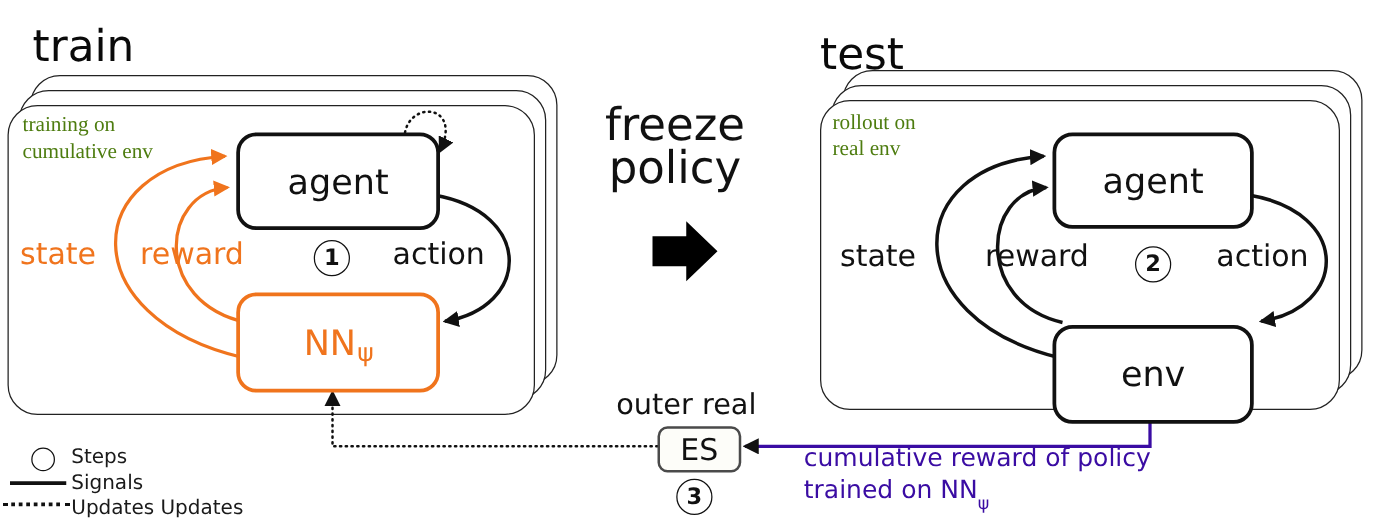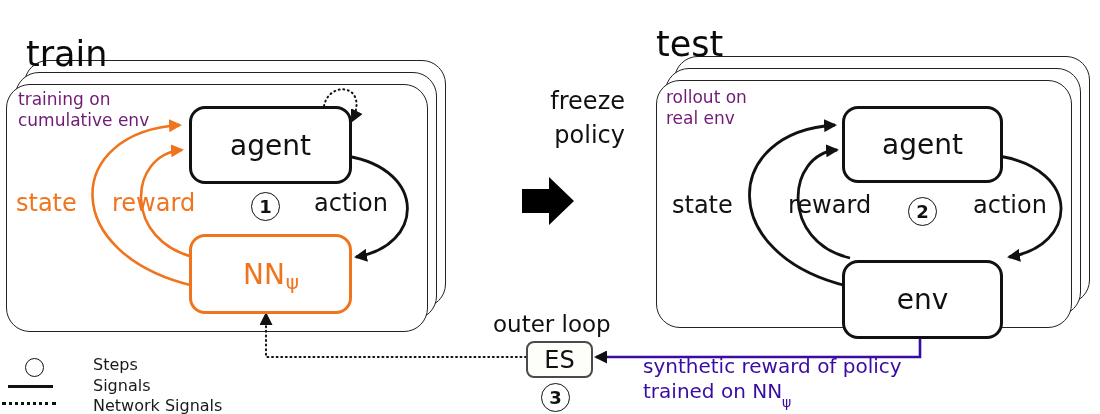--- a/index.html
+++ b/index.html
@@ -11,21 +11,21 @@
   .stage{
     position:relative;width:1100px;height:414px;background:#ffffff;overflow:hidden;
     font-family:"DejaVu Sans","Liberation Sans",sans-serif;color:var(--ink);
   }
   .abs{position:absolute;}
   .title{
     left:90px;top:2px;width:990px;text-align:center;
     font-size:31px;font-weight:bold;letter-spacing:0px;color:#0a0a0a;z-index:5;
   }
   .panel-heading{font-size:35px;color:#0a0a0a;z-index:5;}
-  .train-heading{left:26px;top:18px;margin-top:16px;}
+  .train-heading{left:26px;top:18px;}
   .test-heading{left:656px;top:24px;}
   .card{
     position:absolute;width:420px;height:246px;background:#ffffff;
     border:1.5px solid #222;border-radius:24px;z-index:1;
   }
   .t3{left:24px;top:60px;} .t2{left:15px;top:72px;} .t1{left:6px;top:84px;}
   .card.test{width:414px;}
   .s3{left:674px;top:56px;} .s2{left:665px;top:68px;} .s1{left:656px;top:80px;}
   svg.wires{position:absolute;left:0;top:0;width:1100px;height:414px;z-index:2;}
   .arc{fill:none;stroke:var(--ink);stroke-width:2.8px;}
@@ -38,44 +38,44 @@
     font-size:28px;z-index:3;
   }
   .node.orange{border-color:var(--orange);color:var(--orange);text-align:right;}
   .agent-train{left:189px;top:106px;width:157px;height:72px;}
   .nn-train{left:189px;top:234px;width:157px;height:74px;}
   .agent-test{left:842px;top:106px;width:155px;height:71px;}
   .env-test{left:842px;top:234px;width:155px;height:73px;margin-top:26px;}
   .node sub{font-size:20px;line-height:0;position:relative;top:8px;left:1px;}
   .wire-label{font-size:24px;z-index:4;white-space:nowrap;}
   .wire-label.orange{color:var(--orange);}
-  .note{font-size:17px;line-height:21px;z-index:4;color:#701a75;}
+  .note{font-size:17px;line-height:21px;z-index:4;color:#4d7c0f;font-family:Liberation Serif, serif;}
   .step-circle{
     display:flex;align-items:center;justify-content:center;
     width:27px;height:27px;border:1.7px solid #111;border-radius:50%;
     font-size:18px;font-weight:bold;background:#fff;z-index:4;
   }
   .freeze{
-    left:455px;top:84px;width:170px;text-align:right;
-    font-size:24px;line-height:34px;z-index:4;
+    left:455px;top:84px;width:170px;text-align:center;
+    font-size:36px;line-height:34px;z-index:4;
   }
   .outer-loop-label{left:493px;top:311px;font-size:23px;z-index:4;}
   .es-node{
     left:526px;top:341px;width:63px;height:33px;
     display:flex;align-items:center;justify-content:center;
     background:#fdfdf9;border:2px solid #4a4a4a;border-radius:8px;
     font-size:24px;z-index:4;
   }
   .feedback{
     left:643px;top:354px;font-size:20px;line-height:25px;
     color:var(--indigo);z-index:4;white-space:nowrap;
   }
   .feedback sub{font-size:14px;line-height:0;position:relative;top:4px;}
   .legend{z-index:4;}
-  .legend-label{font-size:16px;color:#1a1a1a;z-index:4;white-space:nowrap;margin-left:36px;}
+  .legend-label{font-size:16px;color:#1a1a1a;z-index:4;white-space:nowrap;}
   .legend-circle{left:25px;top:358px;width:17px;height:17px;border:1.7px solid #111;border-radius:50%;background:#fff;}
   .legend-solid{left:8px;top:385px;width:45px;height:3px;background:#111;}
   .legend-dotted{left:2px;top:402px;width:54px;height:0;border-top:3px dotted #111;}
 </style>
 </head>
 <body>
 
 <div class="stage">
 
   <div class="abs panel-heading train-heading">train</div>
@@ -145,30 +145,30 @@
   <div class="abs wire-label" style="left:672px;top:191px;">state</div>
   <div class="abs wire-label" style="left:788px;top:191px;">reward</div>
   <div class="abs wire-label" style="left:973px;top:191px;">action</div>
   <div class="abs step-circle" style="left:908px;top:197px;">2</div>
 
   <div class="abs freeze">
     <div>freeze</div>
     <div>policy</div>
   </div>
 
-  <div class="abs outer-loop-label">outer loop</div>
+  <div class="abs outer-loop-label">outer real</div>
   <div class="abs es-node">
     <span>ES</span>
   </div>
   <div class="abs step-circle" style="left:541px;top:383px;">3</div>
   <div class="abs feedback">
-    <div>synthetic reward of policy</div>
+    <div>cumulative reward of policy</div>
     <div><span>trained on NN</span><sub>ψ</sub></div>
   </div>
 
   <div class="abs legend legend-circle"></div>
   <div class="abs legend-label" style="left:57px;top:355px;">Steps</div>
   <div class="abs legend legend-solid"></div>
   <div class="abs legend-label" style="left:57px;top:376px;">Signals</div>
   <div class="abs legend legend-dotted"></div>
-  <div class="abs legend-label" style="left:57px;top:396px;">Network Signals</div>
+  <div class="abs legend-label" style="left:57px;top:396px;">Updates Updates</div>
 
 </div>
 
 </body></html>

